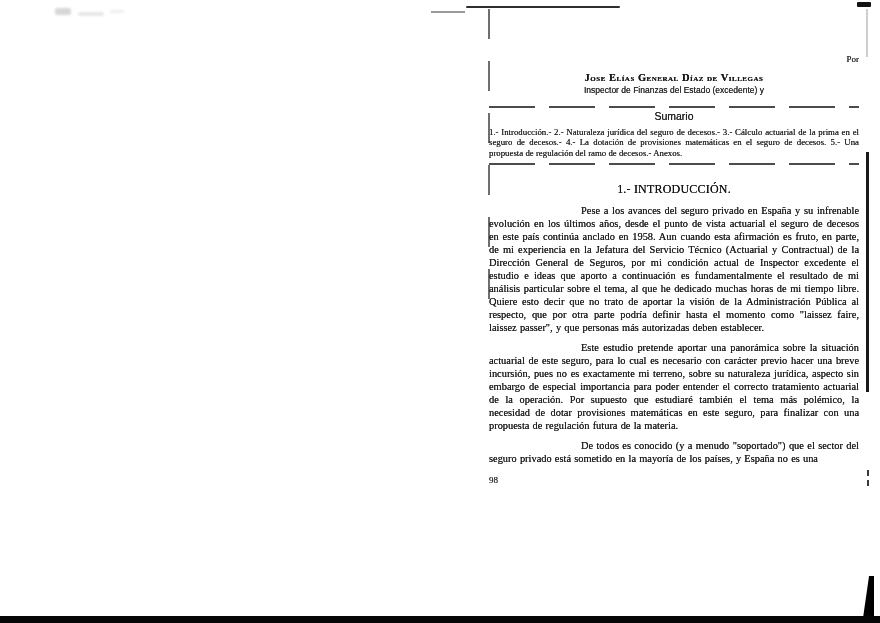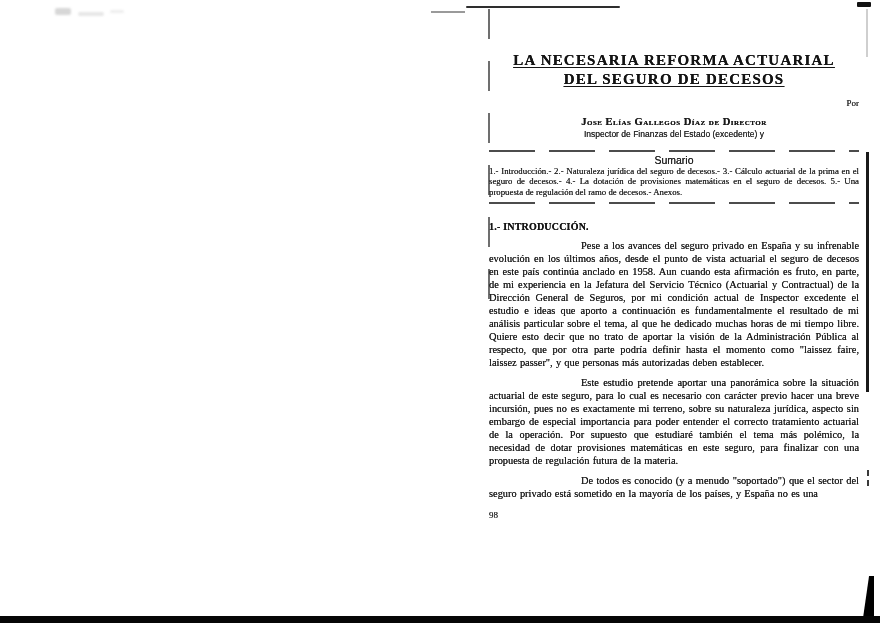--- a/index.html
+++ b/index.html
@@ -41,22 +41,22 @@
   .author { text-align:center; font-size:10.5px; font-weight:bold; font-variant:small-caps;
             letter-spacing:.5px; margin-top:8px; color:#1a1a1a; }
   .roles  { text-align:center; font-family:"Liberation Sans", sans-serif; font-size:8.5px;
             line-height:10.5px; margin-top:2px; color:#2d2d2d; }
   .rule   { height:2px; margin-top:10px;
             background:repeating-linear-gradient(90deg,#4c4c4c 0 46px, transparent 46px 60px); }
   .rule.r2 { margin-top:5px; }
   .sumario-label { text-align:center; font-family:"Liberation Sans", sans-serif;
                    font-size:10.5px; margin-top:2px; color:#242424; }
   .sumario-text  { font-size:8.8px; line-height:10.6px; text-align:justify;
-                   color:#2c2c2c; }
-  .sec { text-align:left; font-weight:bold; font-size:10px; letter-spacing:.2px;
+                   margin-top:5px; color:#2c2c2c; }
+  .sec { text-align:center; font-weight:normal; font-size:12px; letter-spacing:.2px;
          margin-top:17px; color:#161616; }
   .sec.s2 { margin-top:10px; }
   .para { font-size:10.4px; line-height:13px; text-align:justify; text-indent:92px;
           margin-top:7px; word-spacing:.6px; color:#222; }
   .pagenum { text-align:left; font-size:9px; margin-top:10px; color:#333; }
 </style>
 </head>
 <body>
 
 <div class="canvas">
@@ -69,28 +69,24 @@
   <div class="art art-right-solid"></div>
   <div class="art art-right-dash"></div>
   <div class="art art-right-wedge"></div>
   <div class="art art-bottom-bar"></div>
   <div class="smudge smudge-a"></div>
   <div class="smudge smudge-b"></div>
   <div class="smudge smudge-c"></div>
 
   <div class="doc">
 
-    <div class="title">
-      <span class="u">LA NECESARIA REFORMA ACTUARIAL</span><br>
-      <span class="u">DEL SEGURO DE DECESOS</span>
-    </div>
 
     <div class="byline">Por</div>
 
-    <div class="author">Jose Elías Gallegos Díaz de Director</div>
+    <div class="author">Jose Elías General Díaz de Villegas</div>
 
     <div class="roles">
       <div>Inspector de Finanzas del Estado  (excedente)  y</div>
     </div>
 
     <div class="rule"></div>
 
     <div class="sumario-label">Sumario</div>
     <div class="sumario-text">1.- Introducción.- 2.- Naturaleza jurídica del  seguro de decesos.- 3.- Cálculo actuarial de la prima en el  seguro de decesos.- 4.- La dotación de provisiones matemáticas en el  seguro de decesos.  5.- Una  propuesta de regulación del ramo de decesos.-  Anexos.</div>
 

